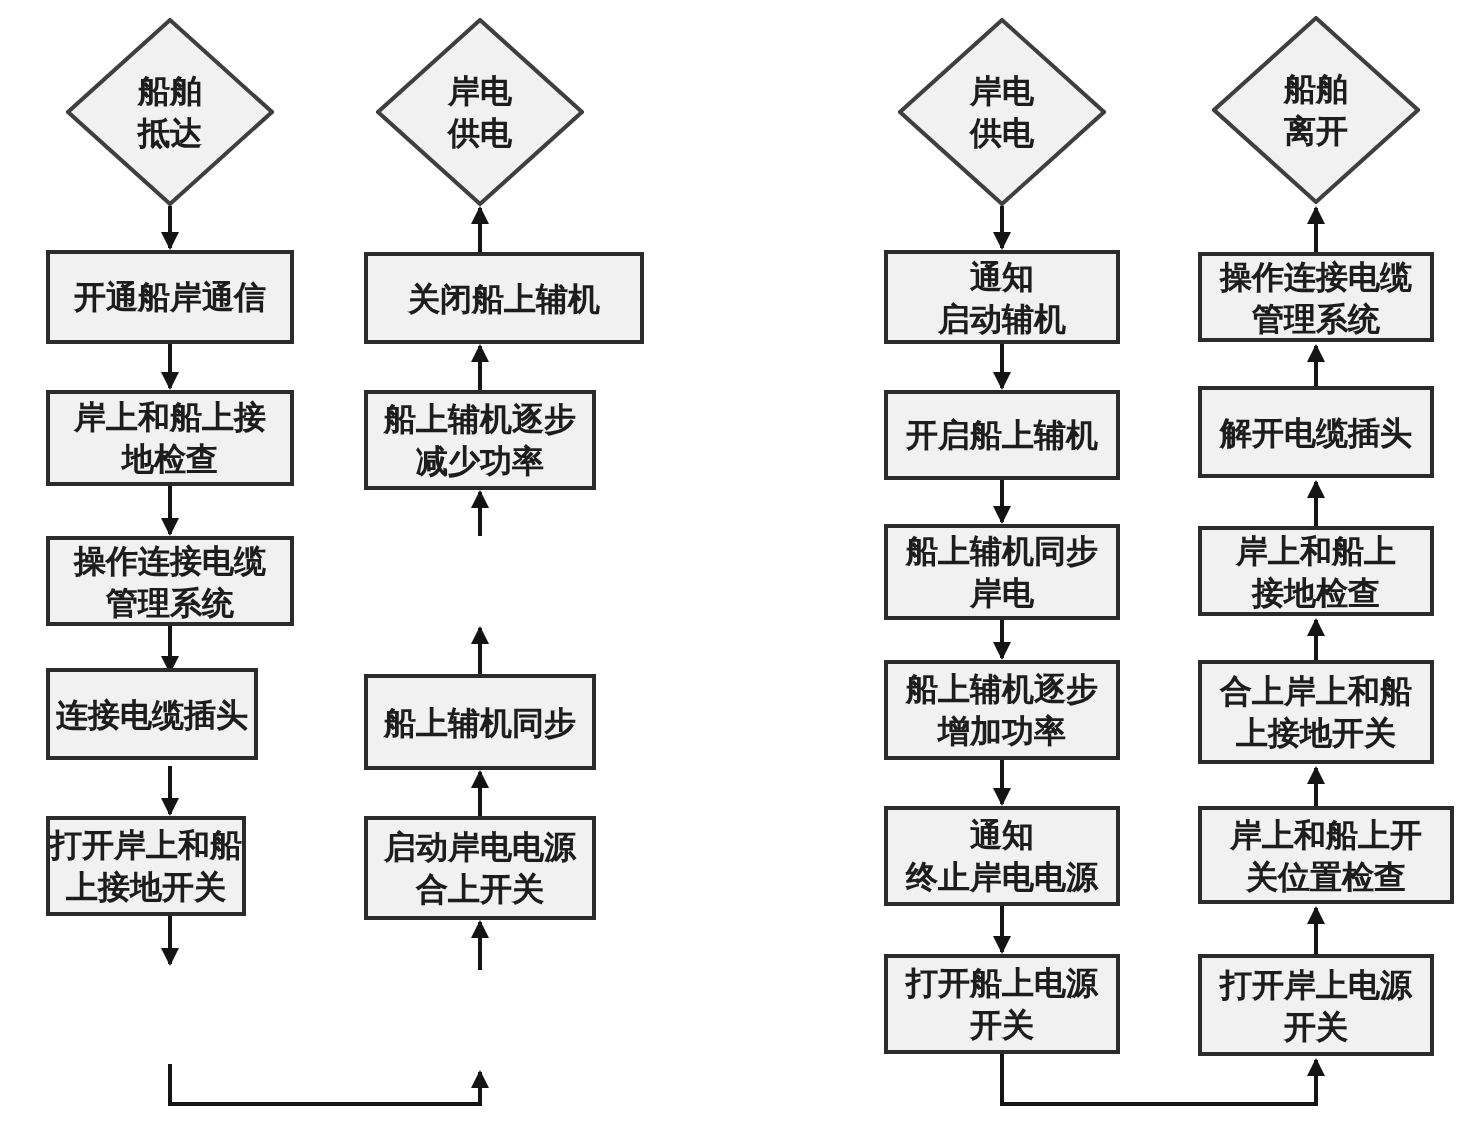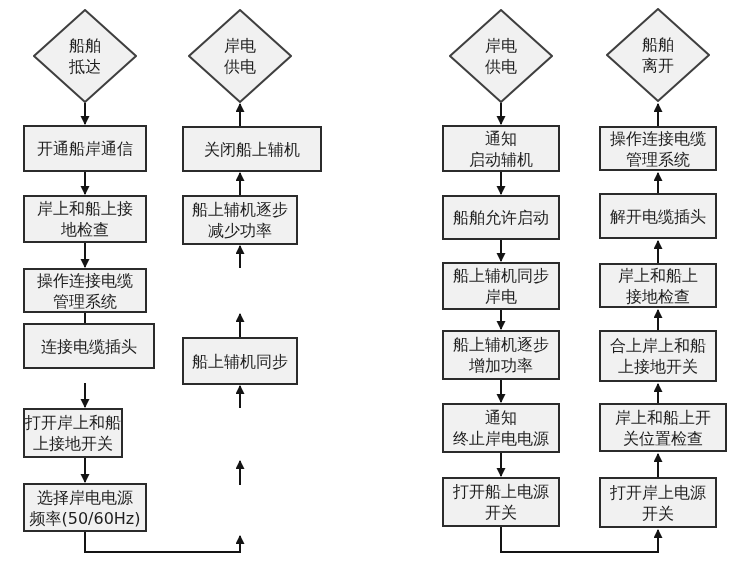--- a/index.html
+++ b/index.html
@@ -37,21 +37,21 @@
   .diamond { background: transparent; }
   .diamond svg { position: absolute; left: 0; top: 0; width: 100%; height: 100%; }
   .dshape {
     fill: var(--node-fill, #f1f1f1);
     stroke: var(--diamond-border, #3f3f3f);
     stroke-width: 2;
   }
   .node-label {
     position: relative;
     white-space: pre-line;
-    font-weight: normal;
+    font-weight: bold;
     font-size: 16px;
     line-height: 21px;
     color: var(--text, #1d1d1d);
   }
 </style>
 </head>
 <body>
 
 <div class="canvas" style="--background: #ffffff; --node-fill: #f1f1f1; --node-border: #2b2b2b; --diamond-border: #3f3f3f; --arrow: #141414; --text: #1d1d1d;">
 
@@ -106,63 +106,63 @@
     <span class="node-label">开通船岸通信</span>
   </div>
   <div class="node box" style="left:23px;top:195px;width:124px;height:48px">
     <span class="node-label">岸上和船上接
 地检查</span>
   </div>
   <div class="node box" style="left:23px;top:268px;width:124px;height:45px">
     <span class="node-label">操作连接电缆
 管理系统</span>
   </div>
-  <div class="node box" style="left:23px;top:323px;width:132px;height:46px">
+  <div class="node box" style="left:23px;top:334px;width:106px;height:46px">
     <span class="node-label">连接电缆插头</span>
   </div>
   <div class="node box" style="left:23px;top:408px;width:100px;height:50px">
     <span class="node-label">打开岸上和船
 上接地开关</span>
   </div>
-  <div class="node box" style="left:23px;top:483px;width:124px;height:49px">
-    <span class="node-label">选择岸电电源
-频率(50/60Hz)</span>
-  </div>
 
   <div class="node diamond" style="left:188px;top:9px;width:104px;height:94px">
     <svg viewBox="0 0 104 94" preserveAspectRatio="none">
         <polygon class="dshape" points="52,1 103,47 52,93 1,47"></polygon>
       </svg>
     <span class="node-label">岸电
 供电</span>
   </div>
   <div class="node box" style="left:182px;top:126px;width:140px;height:46px">
     <span class="node-label">关闭船上辅机</span>
   </div>
   <div class="node box" style="left:182px;top:195px;width:116px;height:50px">
     <span class="node-label">船上辅机逐步
 减少功率</span>
   </div>
   <div class="node box" style="left:182px;top:337px;width:116px;height:48px">
     <span class="node-label">船上辅机同步</span>
   </div>
+  <div class="node box" style="left:182px;top:408px;width:116px;height:52px">
+    <span class="node-label">启动岸电电源
+合上开关</span>
+  </div>
 
   <div class="node diamond" style="left:449px;top:9px;width:104px;height:94px">
     <svg viewBox="0 0 104 94" preserveAspectRatio="none">
         <polygon class="dshape" points="52,1 103,47 52,93 1,47"></polygon>
       </svg>
     <span class="node-label">岸电
 供电</span>
   </div>
   <div class="node box" style="left:442px;top:125px;width:118px;height:47px">
     <span class="node-label">通知
 启动辅机</span>
   </div>
   <div class="node box" style="left:442px;top:195px;width:118px;height:45px">
-    <span class="node-label">船舶允许启动</span>
+    <span class="node-label">开启船上辅机</span>
   </div>
   <div class="node box" style="left:442px;top:262px;width:118px;height:48px">
     <span class="node-label">船上辅机同步
 岸电</span>
   </div>
   <div class="node box" style="left:442px;top:330px;width:118px;height:50px">
     <span class="node-label">船上辅机逐步
 增加功率</span>
   </div>
   <div class="node box" style="left:442px;top:403px;width:118px;height:50px">

